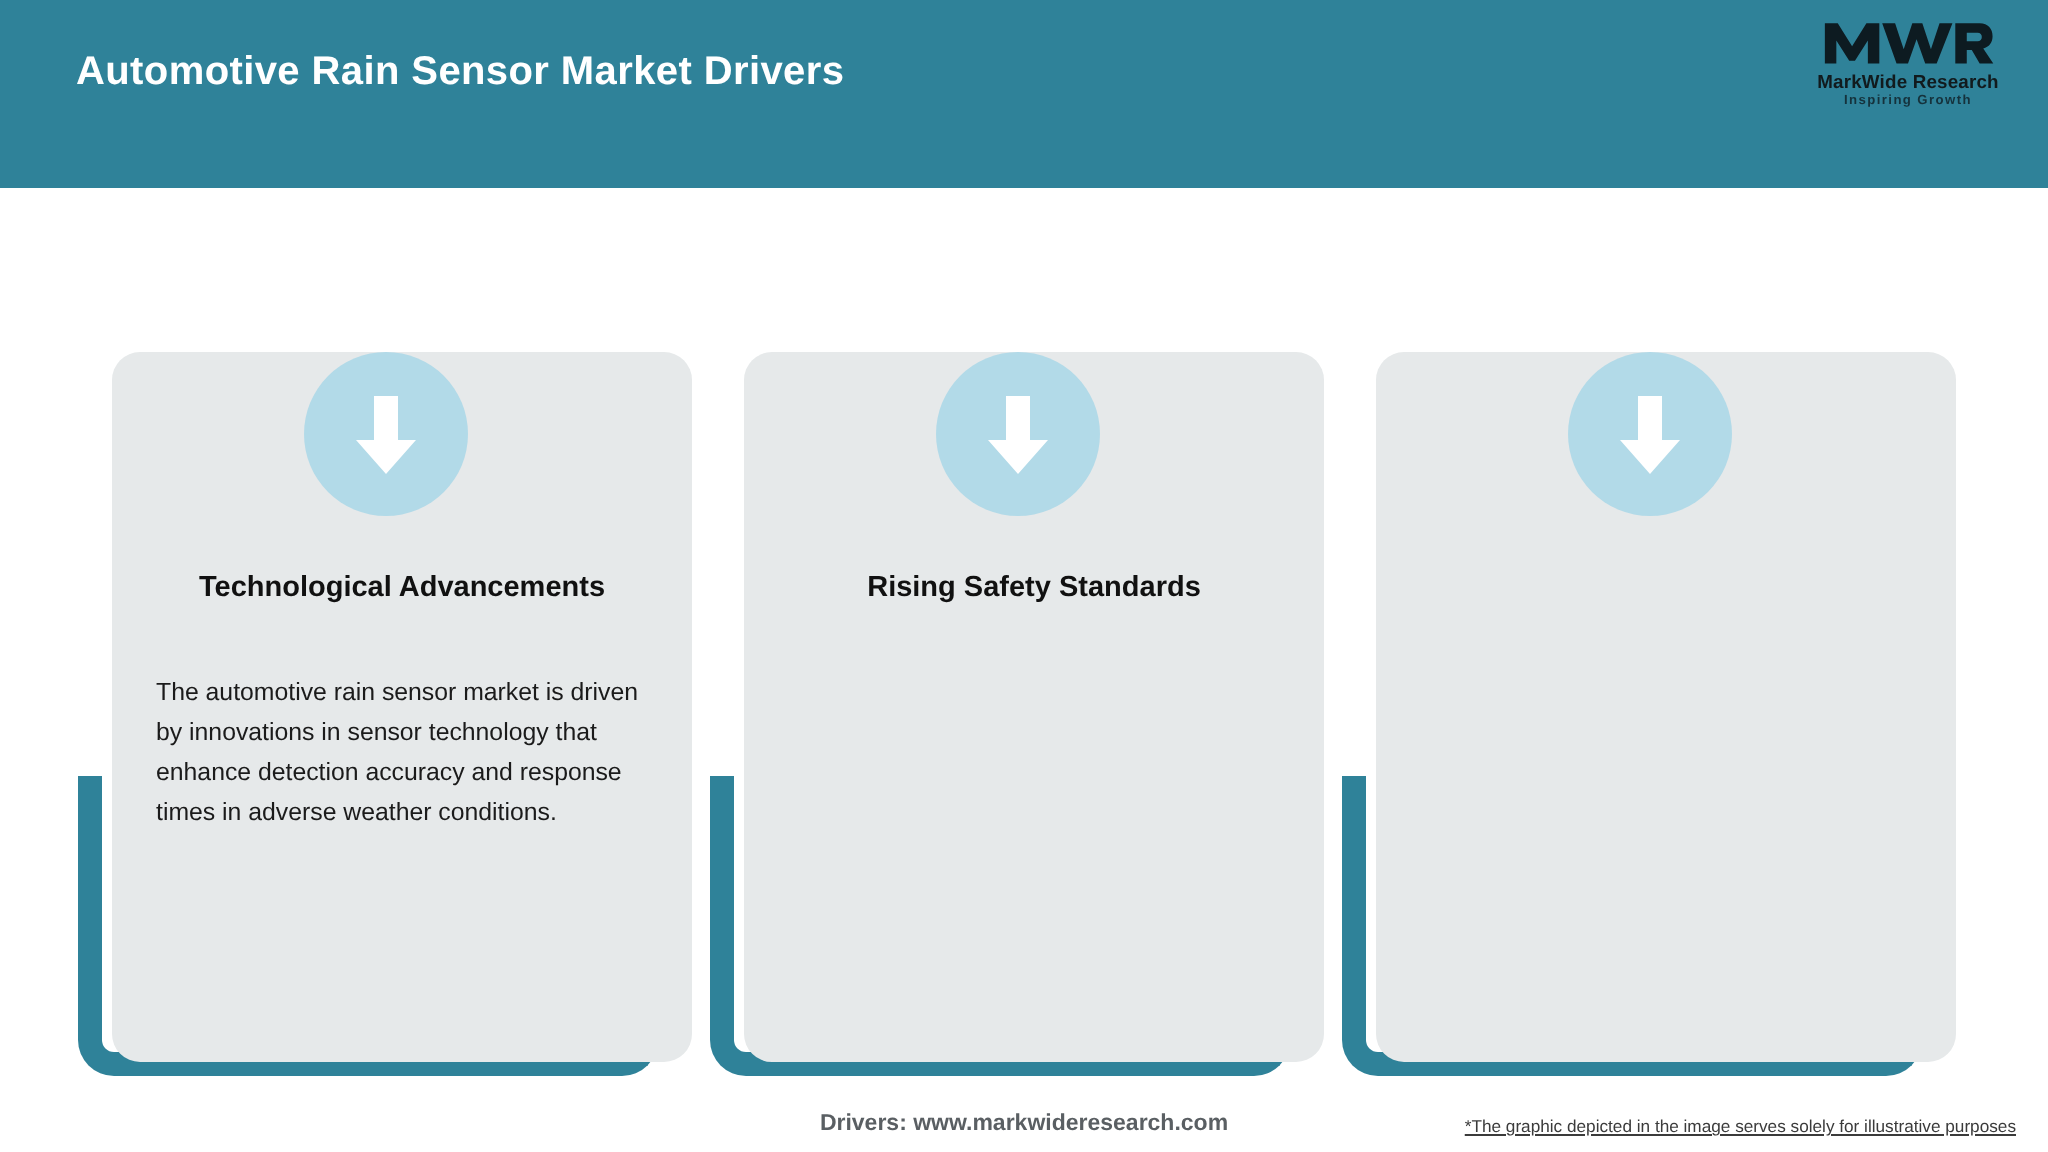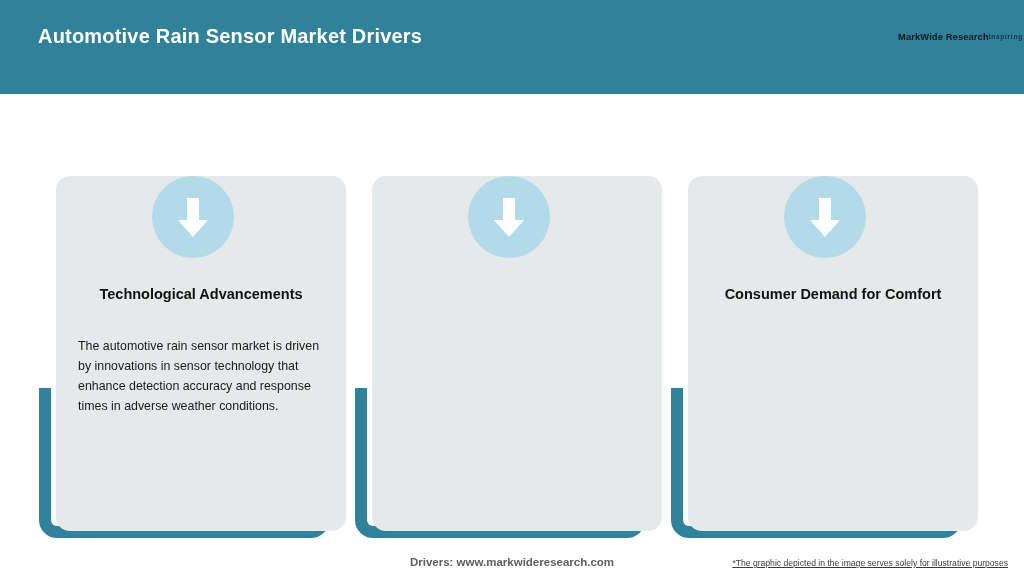--- a/index.html
+++ b/index.html
@@ -36,21 +36,21 @@
   }
 
   
   .logo {
     position: absolute;
     right: 14px;
     top: 8px;
     width: 112px;
     height: 56px;
     display: flex;
-    flex-direction: row;
+    flex-direction: column;
     align-items: center;
     justify-content: flex-start;
   }
   .logo-mark {
     width: 86px;
     height: 26px;
     display: block;
   }
   .logo-name {
     font-size: 9.4px;
@@ -207,31 +207,31 @@
   </div>
 
   <div class="card-wrap c1">
     <div class="accent"></div>
     <div class="card">
       <div class="badge">
         <svg width="40" height="46" viewBox="0 0 40 46">
           <path d="M14 4 L26 4 L26 26 L35 26 L20 43 L5 26 L14 26 Z" fill="#ffffff"></path>
         </svg>
       </div>
+      <div class="card-title">Rising Safety Standards</div>
     </div>
   </div>
 
   <div class="card-wrap c2">
     <div class="accent"></div>
     <div class="card">
       <div class="badge">
         <svg width="40" height="46" viewBox="0 0 40 46">
           <path d="M14 4 L26 4 L26 26 L35 26 L20 43 L5 26 L14 26 Z" fill="#ffffff"></path>
         </svg>
       </div>
-      <div class="card-title">Consumer Demand for Comfort</div>
     </div>
   </div>
 
 </div>
 
 <div class="source">Drivers: www.markwideresearch.com</div>
 <div class="disclaimer">*The graphic depicted in the image serves solely for illustrative purposes</div>
 
 </body></html>

